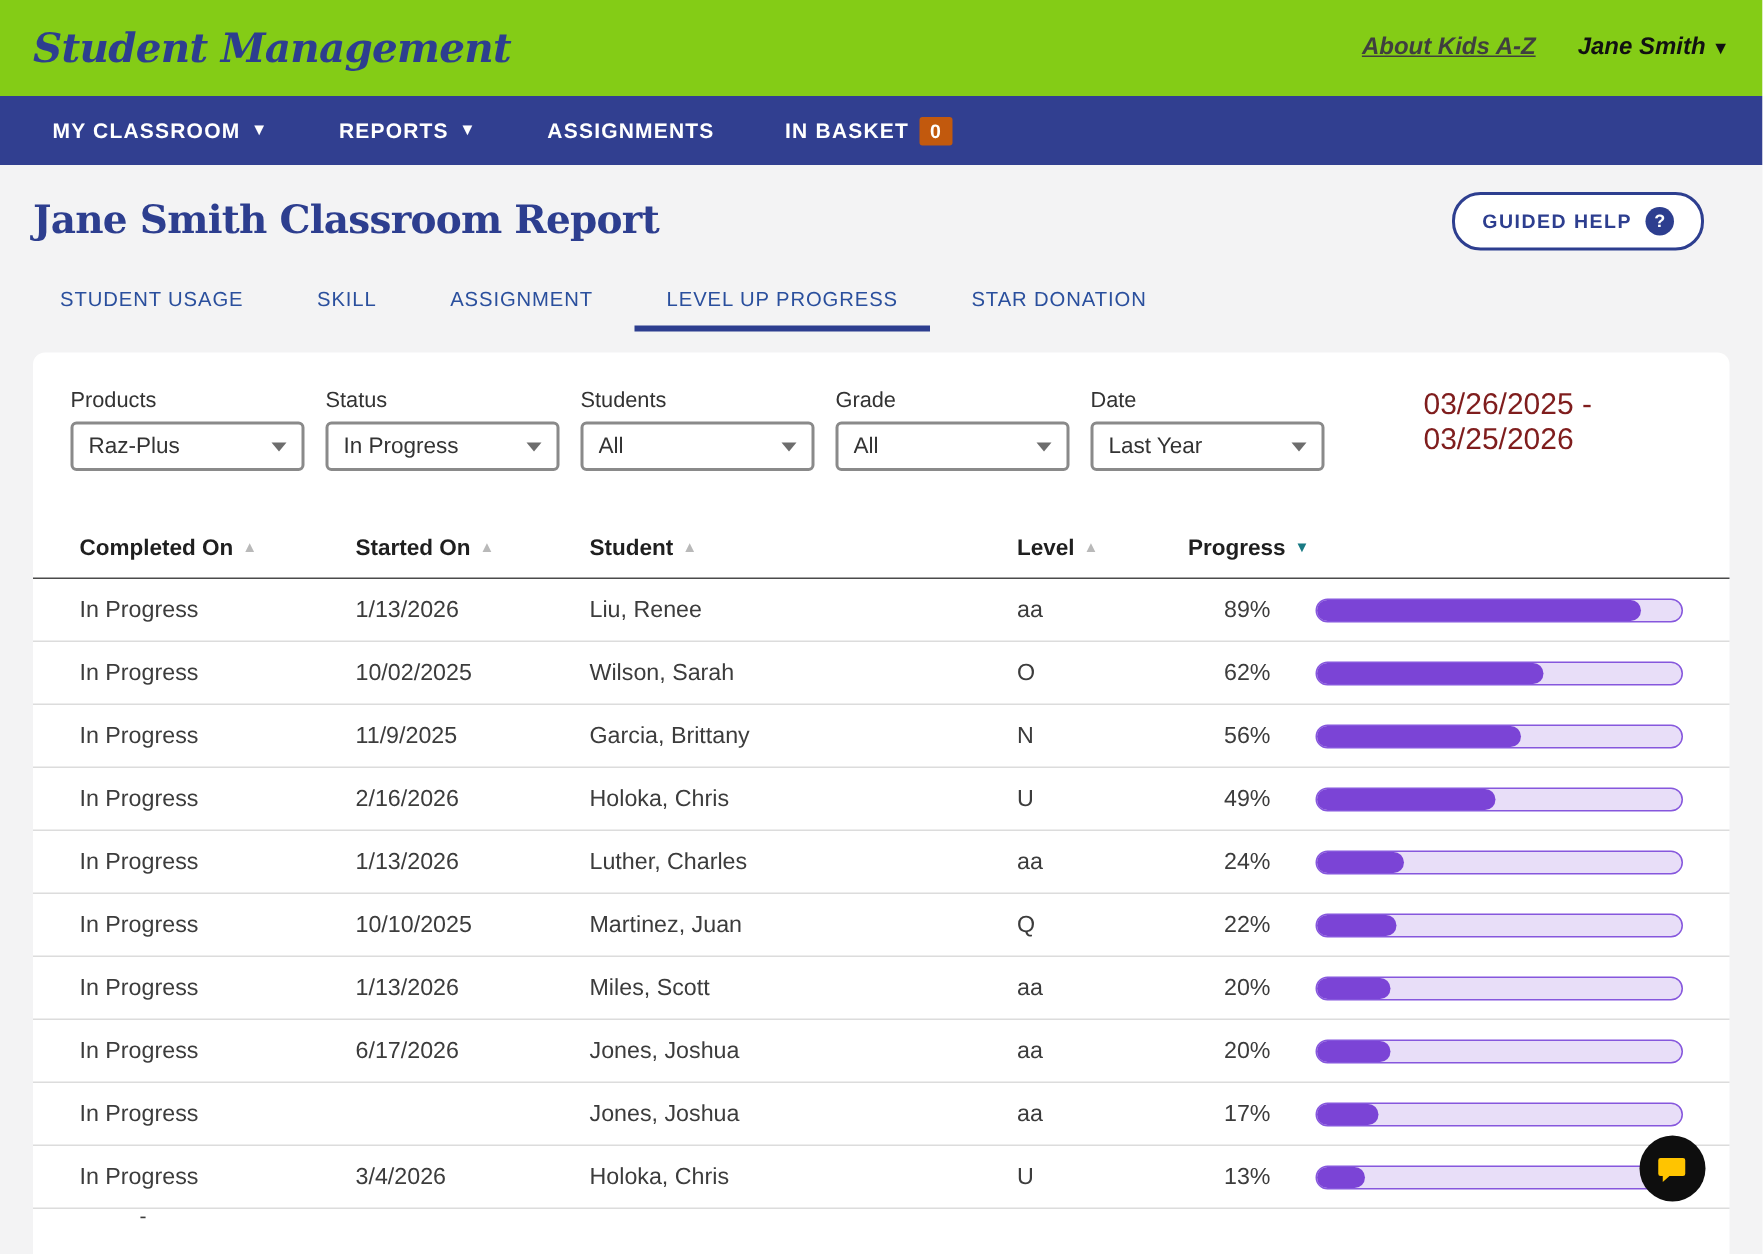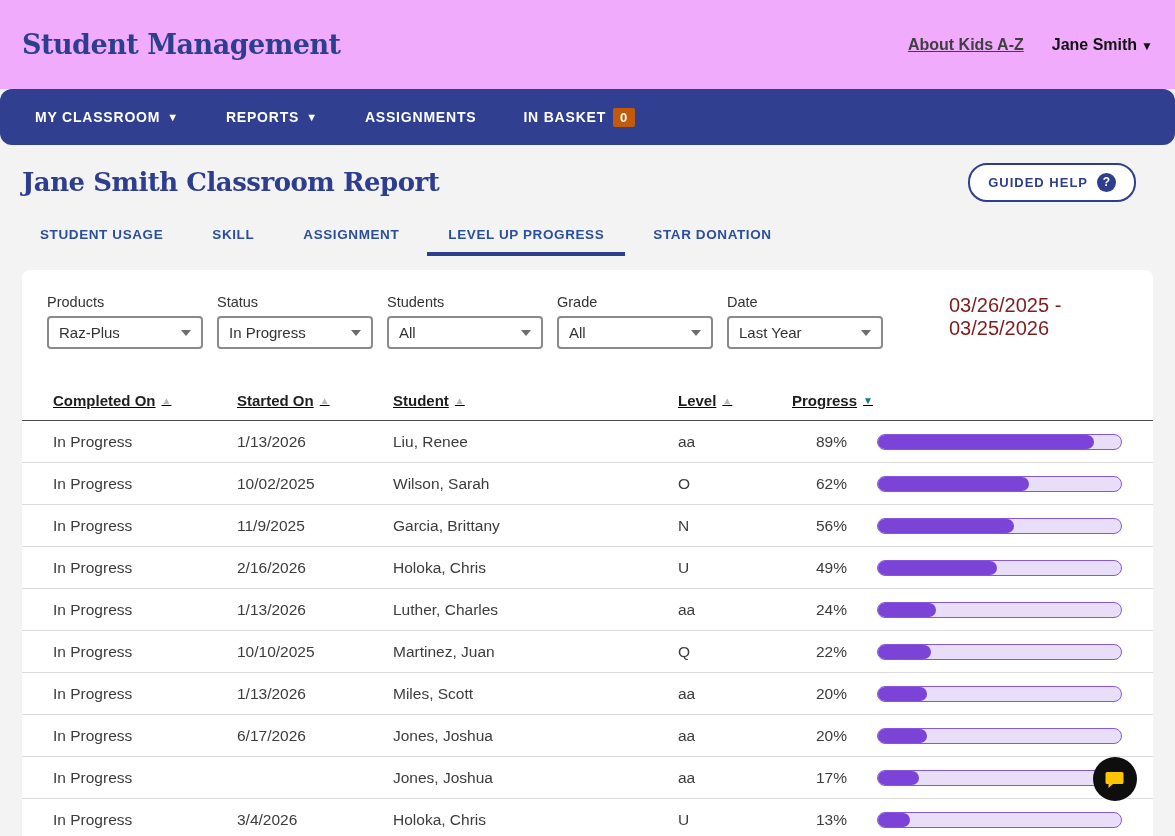--- a/index.html
+++ b/index.html
@@ -1,65 +1,65 @@
 <!DOCTYPE html>
 <html><head>
 <meta charset="utf-8">
 <style>
   * { margin:0; padding:0; box-sizing:border-box; }
   html,body { width:1175px; height:836px; overflow:hidden; }
   body { background:#f3f3f4; font-family:"Liberation Sans", sans-serif; position:relative; }
 
   
-  .top-header { height:89px; background:#f0abfc; display:flex; align-items:center; padding:0 22px; }
+  .top-header { height:64px; background:#84cc16; display:flex; align-items:center; padding:0 22px;font-style:italic; }
   .app-title { font-family:"DejaVu Serif", serif; font-weight:800; font-size:27px; color:#2d3e8f; letter-spacing:-0.5px; }
   .header-right { margin-left:auto; display:flex; align-items:flex-end; gap:28px; }
   .about-link { font-size:16px; font-weight:700; color:#3f3f3f; text-decoration:underline; cursor:pointer; }
   .user-menu { font-size:16px; font-weight:700; color:#111; cursor:pointer; }
   .user-menu .caret { font-size:12px; margin-left:4px; }
 
   
-  .nav { height:56px; background:#313f90; display:flex; align-items:center; padding:0 35px; gap:47px;border-radius:12px; }
+  .nav { height:46px; background:#313f90; display:flex; align-items:center; padding:0 35px; gap:47px; }
   .nav-item { color:#ffffff; font-size:14px; font-weight:700; letter-spacing:0.8px; cursor:pointer; display:flex; align-items:center; gap:7px; }
   .nav-item .caret { font-size:11px; }
   .badge { background:#c2590d; color:#fff; font-size:13px; font-weight:700; padding:2px 7px; border-radius:2px; }
 
   
   .report-row { display:flex; align-items:center; margin:18px 39px 0 22px; height:38px; }
   .report-title { font-family:"DejaVu Serif", serif; font-weight:800; font-size:26px; color:#2d3e8f; letter-spacing:-0.5px; flex:1; }
   .guided-help { display:flex; align-items:center; gap:9px; border:2px solid #2d3e8f; border-radius:19px;
     background:#fff; padding:8px 18px; cursor:pointer; }
   .guided-help .gh-label { color:#2d3e8f; font-size:13px; font-weight:700; letter-spacing:1px; }
   .gh-q { width:19px; height:19px; border-radius:50%; background:#2d3e8f; color:#fff; font-size:12px; font-weight:700;
     display:flex; align-items:center; justify-content:center; }
 
   
   .tabs { display:flex; padding:26px 0 0 19px; }
-  .tab { padding:0 21px 10px; margin-right:7px; font-size:13.5px; font-weight:700; letter-spacing:0.6px;
+  .tab { padding:0 21px 10px; margin-right:7px; font-size:13.5px; font-weight:400; letter-spacing:0.6px;
     color:#2a4f9d; cursor:pointer; border-bottom:4px solid transparent; white-space:nowrap; }
   .tab.active { border-bottom-color:#2d3e8f; }
 
   
   .card { margin:14px 22px 0; background:#fff; border-radius:8px; height:700px; }
 
   
   .filters { display:flex; align-items:flex-start; padding:24px 25px 6px; }
   .filter-group { margin-right:14px; }
   .filter-label { font-size:14.5px; color:#333; margin-bottom:6px; }
   .select { width:156px; height:33px; border:2px solid #8a8a8a; border-radius:4px; background:#fff;
     display:flex; align-items:center; padding:0 10px; cursor:pointer; position:relative; }
   .select .sel-value { font-size:15px; color:#333; flex:1; overflow:hidden; white-space:nowrap; }
   .select .sel-arrow { width:0; height:0; border-left:5px solid transparent; border-right:5px solid transparent;
     border-top:6px solid #6d6d6d; }
   .date-range { align-self:flex-end; margin-left:52px; margin-bottom:19px; font-size:20px; color:#7f1d1d; }
 
   
   .table { margin-top:16px; }
   .thead, .trow { display:grid; grid-template-columns:184px 156px 285px 114px 1fr; padding:0 31px; align-items:center; }
-  .thead { height:40px; border-bottom:1px solid #4a4a4a;text-decoration:underline; }
+  .thead { height:40px; border-bottom:1px solid #4a4a4a; }
   .th { font-size:15px; font-weight:700; color:#1f1f1f; display:flex; align-items:center; gap:6px; cursor:pointer; }
   .sort-icon { font-size:10px; color:#b9b9b9; }
   .sort-icon.active-desc { color:#197a84; }
   .trow { height:42px; border-bottom:1px solid #dcdcdc; }
   .td { font-size:15.5px; color:#3c3c3c; }
   .td.first { position:relative; }
   .sub-dash { position:absolute; left:40px; top:26px; font-size:14px; color:#3c3c3c; }
   .progress-cell { display:flex; align-items:center; }
   .pct { width:55px; text-align:right; margin-right:30px; font-size:15.5px; color:#3c3c3c; }
   .bar-track { flex:1; height:16px; background:#e8def8; border:1px solid #8657dd; border-radius:9px; overflow:hidden; }

